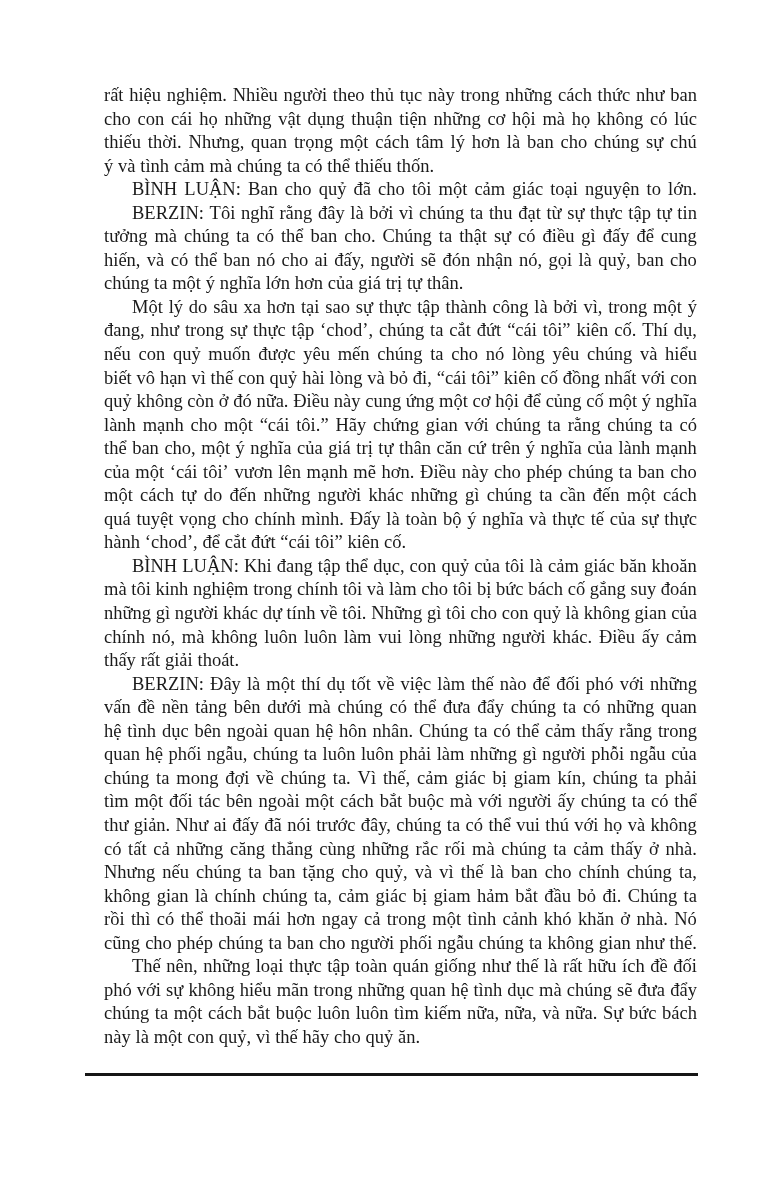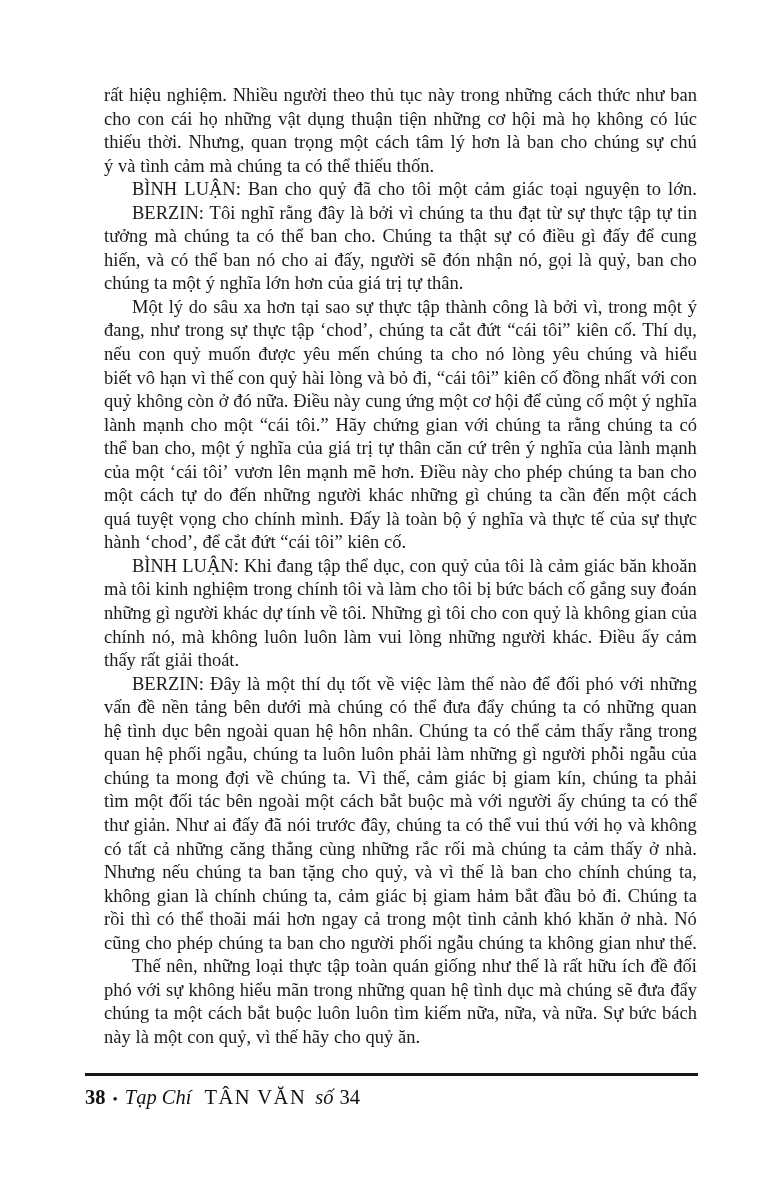--- a/index.html
+++ b/index.html
@@ -823,22 +823,14 @@
           <span>hãy</span>
           <span>cho</span>
           <span>quỷ</span>
           <span>ăn.</span>
         </div>
       </div>
     </div>
 
   <div class="footer-rule"></div>
 
-  <div class="footer">
-    <span class="page-num">38</span>
-    <span class="bullet">•</span>
-    <span class="journal-label">Tạp Chí</span>
-    <span class="journal-name">TÂN VĂN</span>
-    <span class="issue-label">số</span>
-    <span class="issue-number">34</span>
-  </div>
 
 </div>
 
 </body></html>

